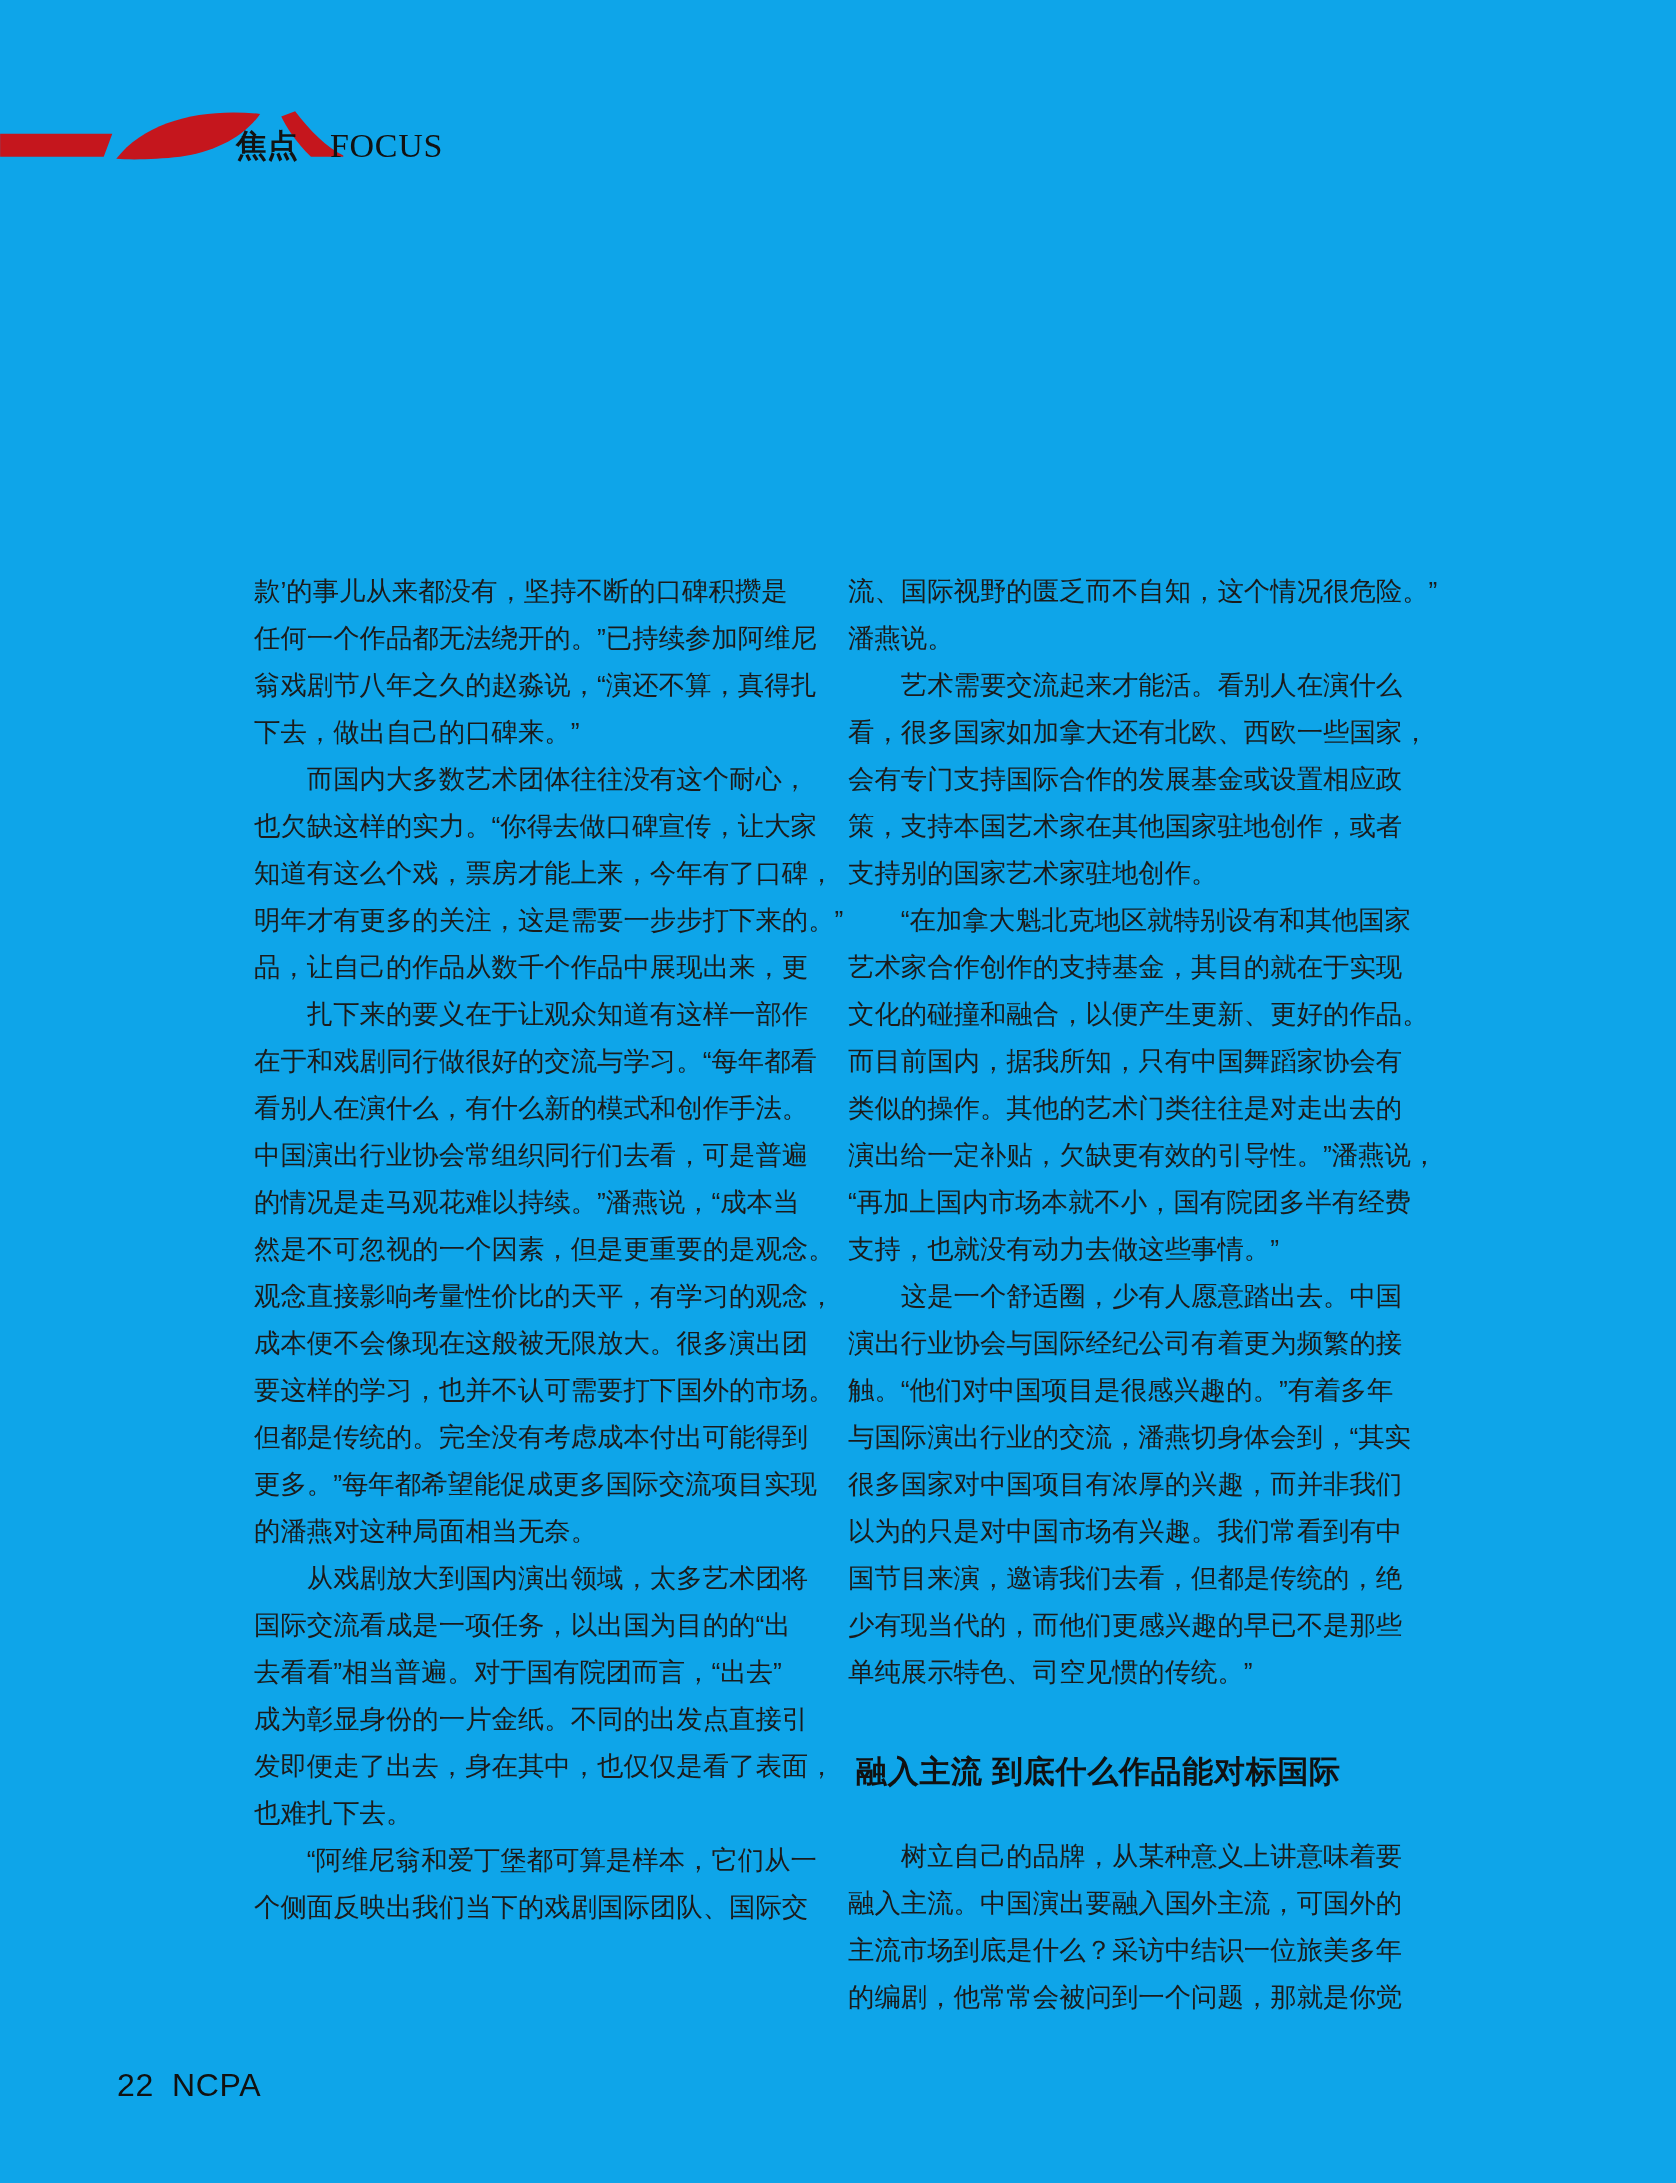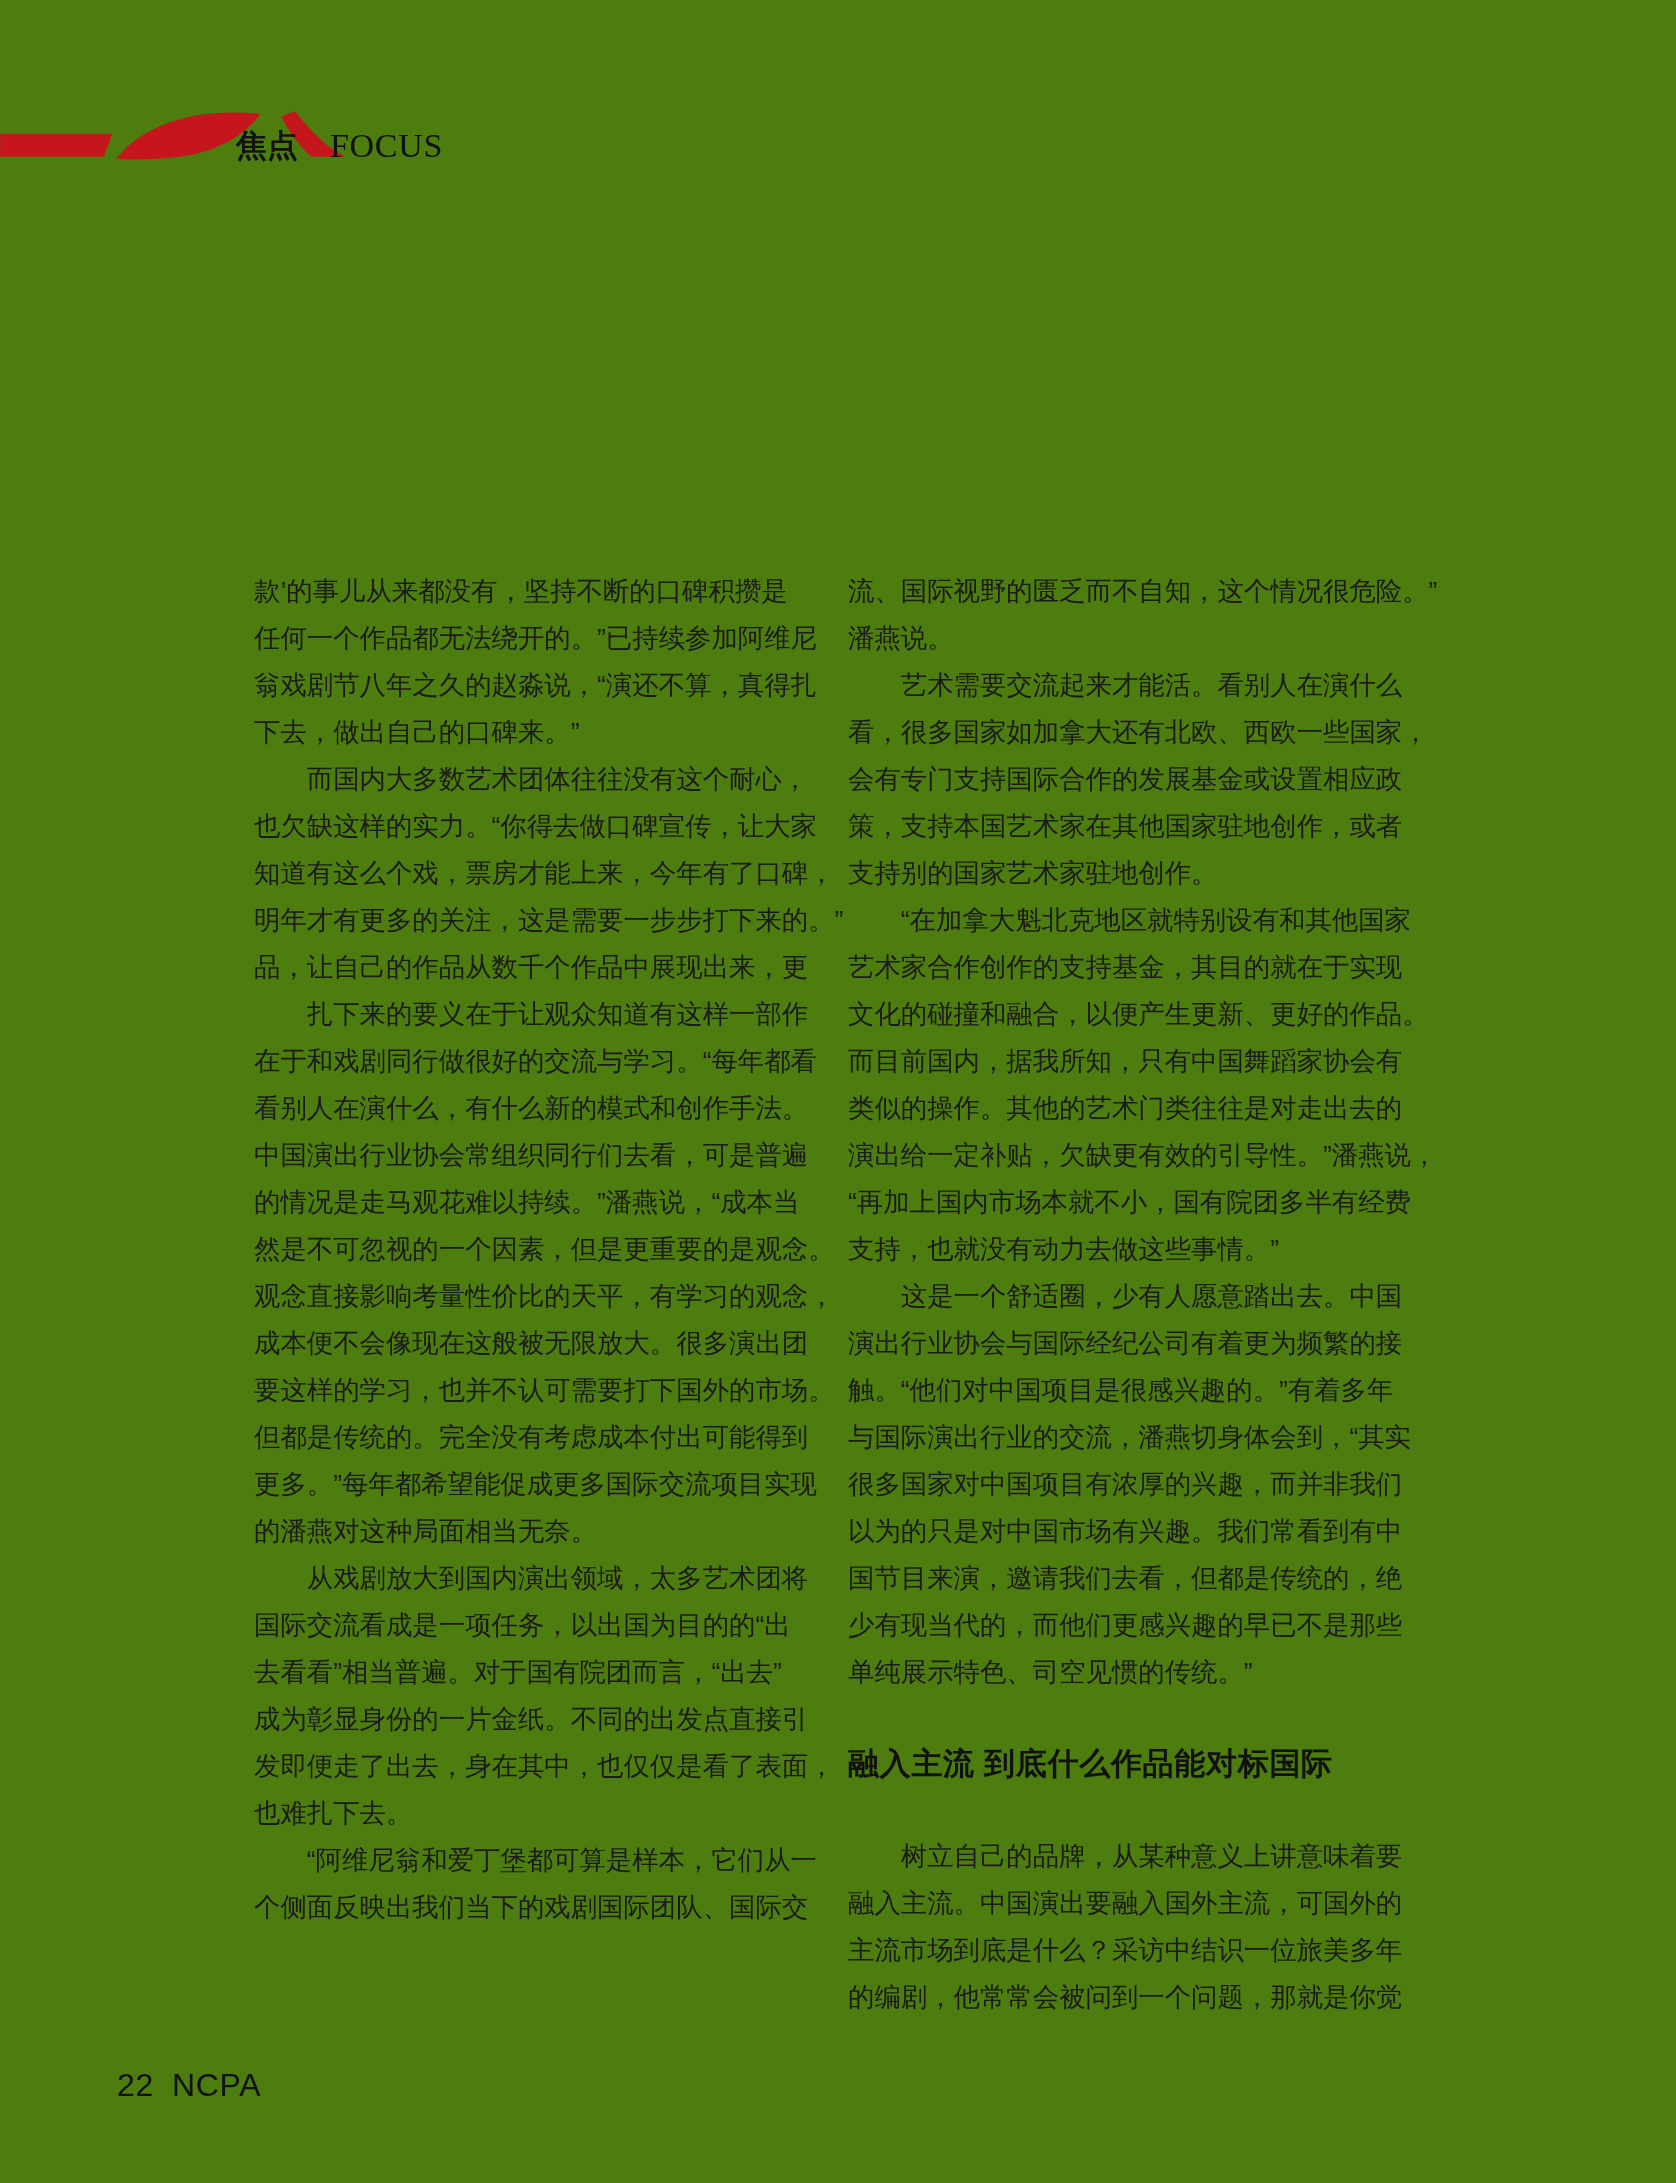--- a/index.html
+++ b/index.html
@@ -1,20 +1,20 @@
 <!DOCTYPE html>
 <html style="font-size:10.6px"><head>
 <meta charset="utf-8">
 <style>
   html, body { margin: 0; padding: 0; background: #ffffff; }
   .page {
     position: relative;
     width: 1676px;
     height: 2183px;
-    background: #4d7c0f;
+    background: #0ea5e9;
     overflow: hidden;
     font-family: "Liberation Sans", sans-serif;
   }
 
   
   .logo-svg {
     position: absolute;
     left: 0;
     top: 106px;
     width: 449px;
@@ -58,21 +58,21 @@
     font-weight: 300;
     color: #1b1b1b;
     letter-spacing: 0px;
     white-space: nowrap;
   }
 
   .subhead {
     position: absolute;
     left: 848px;
     top: 1743px;
-    margin: 0;
+    margin: 8px;
     font-size: 31px;
     font-weight: 800;
     color: #111111;
     letter-spacing: 0.7px;
     white-space: nowrap;
   }
 
   
   .footer {
     position: absolute;

